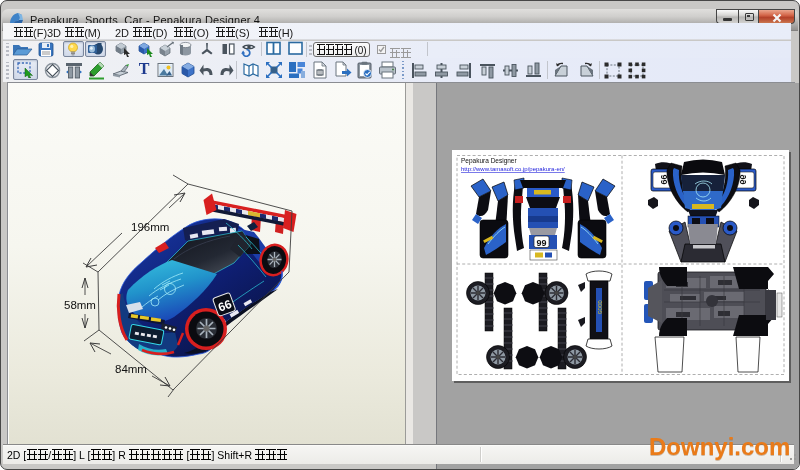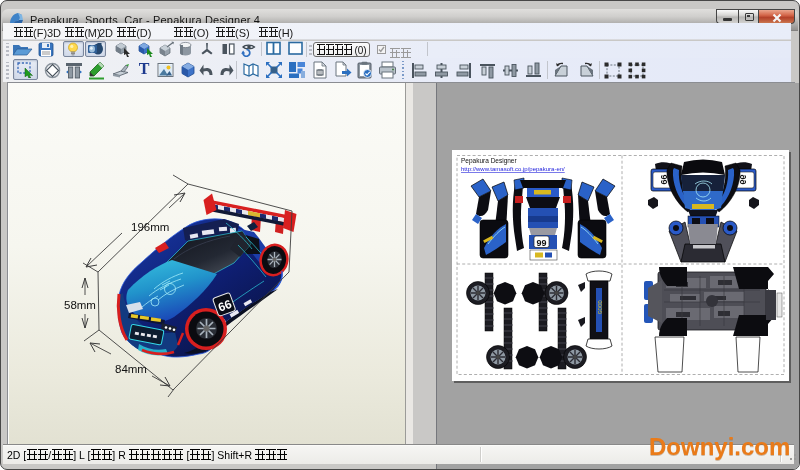--- a/index.html
+++ b/index.html
@@ -82,21 +82,21 @@
     <div class="wb wbclose">
       <svg class="abs" style="left:13px;top:2.5px" width="10" height="10" viewBox="0 0 10 10">
         <path d="M1.5,1.5 L8.5,8.5 M8.5,1.5 L1.5,8.5" stroke="#f4f4f4" stroke-width="2.2"></path>
       </svg>
     </div>
   </div>
 
   <div class="menubar">
     <div class="mi" style="left:10px"><span class="cj"></span><span class="cj"></span>(F)</div>
     <div class="mi" style="left:44px">3D <span class="cj"></span><span class="cj"></span>(M)</div>
-    <div class="mi" style="left:96px">2D <span class="cj"></span><span class="cj"></span>(D)</div>
+    <div class="mi" style="left:112px">2D <span class="cj"></span><span class="cj"></span>(D)</div>
     <div class="mi" style="left:170px"><span class="cj"></span><span class="cj"></span>(O)</div>
     <div class="mi" style="left:212px"><span class="cj"></span><span class="cj"></span>(S)</div>
     <div class="mi" style="left:255px"><span class="cj"></span><span class="cj"></span>(H)</div>
   </div>
 
   <div class="tb1" id="tb1">
     <div class="grip" style="left:3px;top:2px;height:13px"></div>
     <svg class="icon" style="left:9px;top:1px" width="21" height="15" viewBox="0 0 21 15">
       <path d="M1,13 L1,3 L7,3 L9,5 L16,5 L16,7 Z" fill="#3a76b8"></path>
       <path d="M1,13 L5,7 L20,7 L15,13 Z" fill="#5b9bd6" stroke="#2a5a92" stroke-width=".7"></path>

